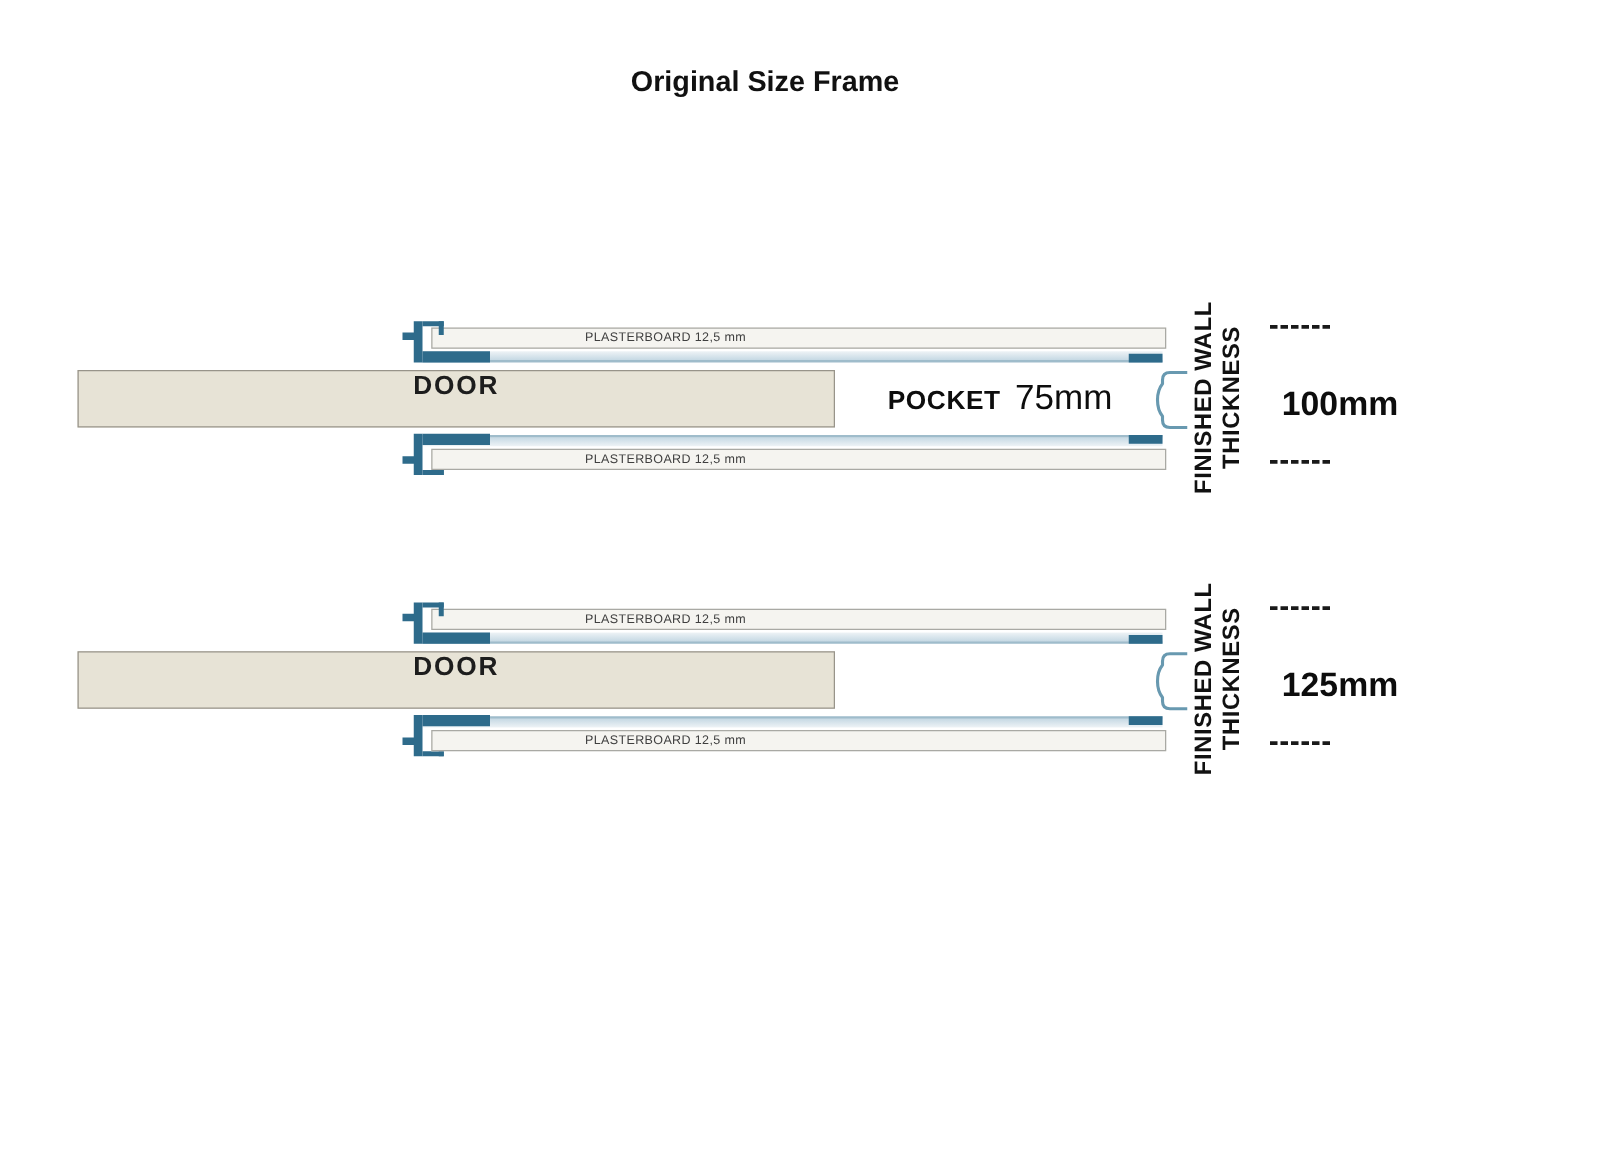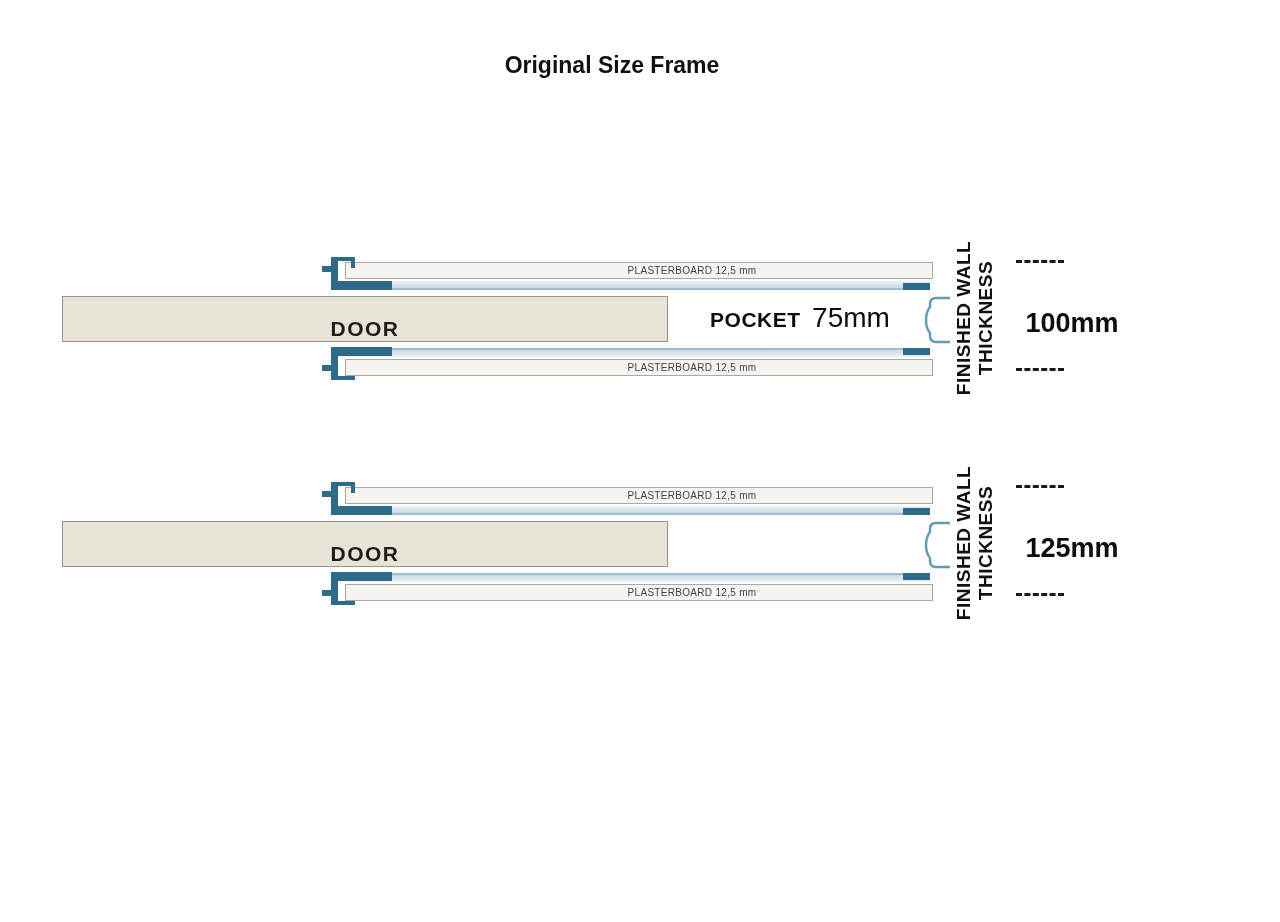--- a/index.html
+++ b/index.html
@@ -17,21 +17,21 @@
 
   
   .pb {
     position:absolute; left:345px; width:588px; height:17px;
     background:var(--plasterboard-fill, #f5f4f0);
     border:1px solid #a9a9a4; box-sizing:border-box;
   }
   .pb.top { top:7px; }
   .pb.bot { top:104px; }
   .pb-label {
-    position:absolute; left:122px; right:16px; top:2px; text-align:center;
+    position:absolute; left:122px; right:16px; top:2px; text-align:left;
     font-size:10px; color:#3f3f3f; letter-spacing:0.3px; white-space:nowrap;
   }
 
   
   .band { position:absolute; left:338px; width:592px; height:9px; box-sizing:border-box; }
   .band.top { top:26px; background:linear-gradient(#eef3f6,#c6d9e4); border-bottom:2px solid #9fbccb; }
   .band.bot { top:93px; background:linear-gradient(#c6d9e4,#eef3f6); border-top:2px solid #9fbccb; }
   .seg { position:absolute; width:27px; height:7px; background:var(--frame-dark, #2e6b8b); }
   .seg.tr { left:903px; top:28px; }
   .seg.br { left:903px; top:93px; }
@@ -39,21 +39,21 @@
   
   .bracket { position:absolute; left:320px; top:1px; width:72px; height:36px; color:var(--frame-dark, #2e6b8b); }
   .bracket.bot { top:90px; transform:scaleY(-1); }
 
   
   .endcap { position:absolute; left:924px; top:38px; width:26px; height:54px; }
 
   .door {
     position:absolute; left:62px; top:41px; width:606px; height:46px;
     background:var(--door-fill, #e7e3d6); border:1px solid #98948a; box-sizing:border-box;
-    display:flex; align-items:flex-end; justify-content:center;
+    display:flex; align-items:flex-start; justify-content:center;
     font-size:21px; font-weight:bold; letter-spacing:1.5px; color:#1d1d1d;
   }
   .pocket {
     position:absolute; left:670px; top:41px; width:260px; height:46px;
     text-align:center; line-height:44px; white-space:nowrap; color:#0d0d0d;
   }
   .pocket .p1 { font-size:21px; font-weight:bold; letter-spacing:0.5px; margin-right:7px; }
   .pocket .p2 { font-size:28px; font-weight:normal; }
 
   .wall-label {

